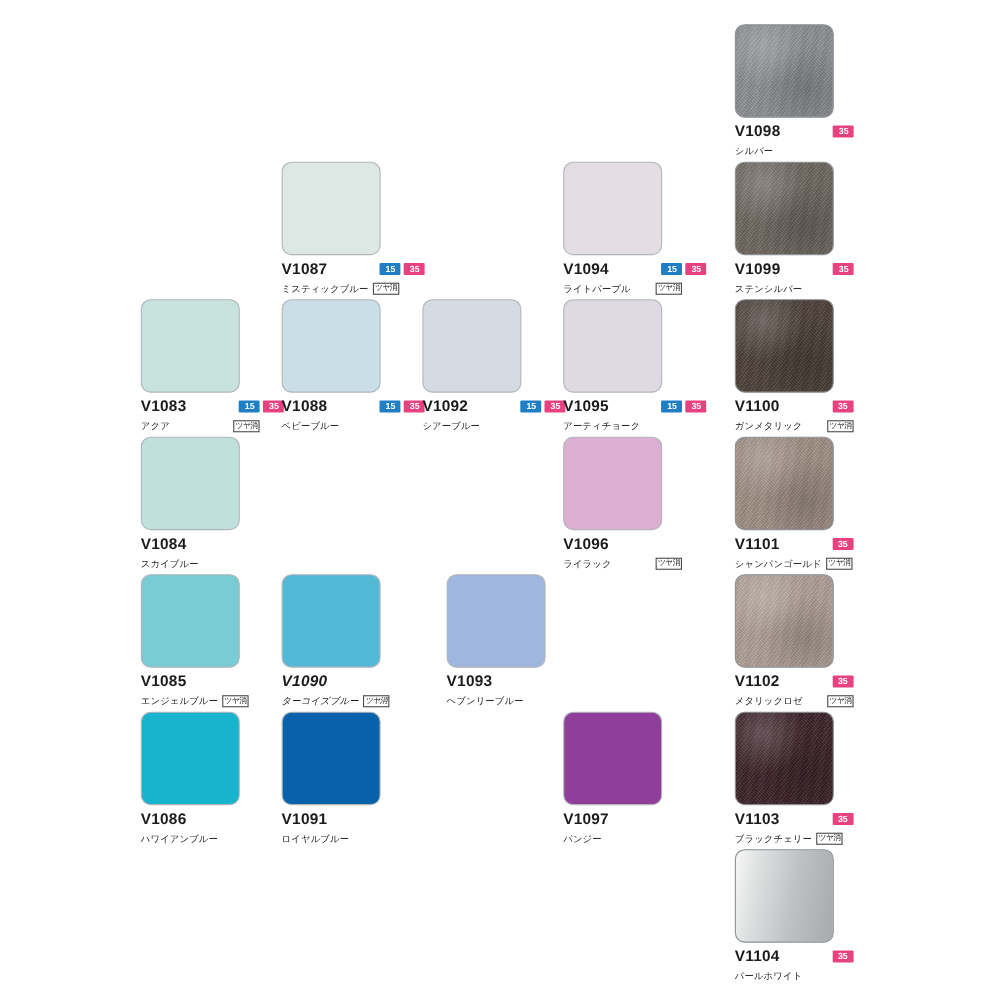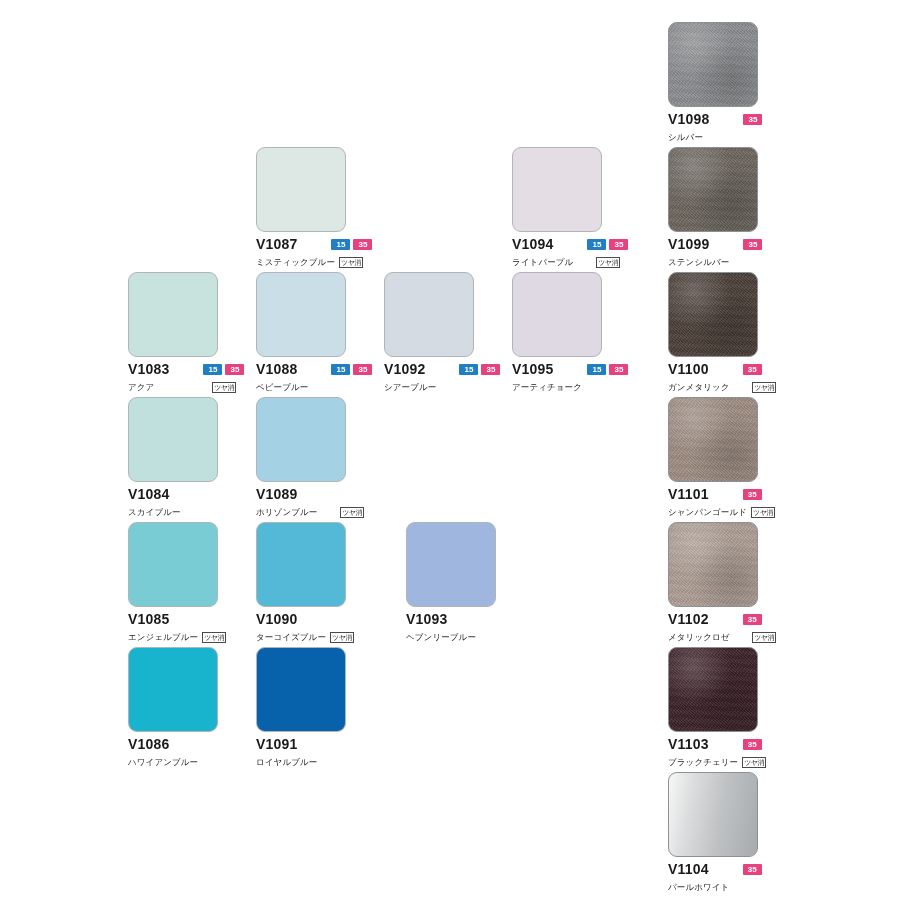--- a/index.html
+++ b/index.html
@@ -62,21 +62,21 @@
     font-weight: bold;
     color: #1a1a1a;
     letter-spacing: 0.2px;
     line-height: 14px;
     white-space: nowrap;
   }
   .badges {
     display: flex;
     align-items: center;
     gap: 3px;
-    margin-left: 6px;
+    margin-left: 20px;
   }
   .badge-num {
     display: inline-block;
     min-width: 17px;
     height: 11px;
     line-height: 11px;
     text-align: center;
     font-size: 8px;
     font-weight: bold;
     color: #ffffff;
@@ -192,33 +192,21 @@
           <span class="badges">
             <span class="badge-num badge-15" style="background: rgb(31, 126, 196);">15</span>
             <span class="badge-num badge-35" style="background: rgb(232, 65, 127);">35</span>
           </span>
         </div>
         <div class="name-row">
           <span class="name">ベビーブルー</span>
         </div>
       </div>
     </div>
-    <div class="swatch-cell" style="left: 256px; top: 397px;">
-      <div class="chip plain" style="background: rgb(164, 210, 228);"></div>
-      <div class="meta">
-        <div class="code-row">
-          <span class="code">V1089</span>
-        </div>
-        <div class="name-row">
-          <span class="name">ホリゾンブルー</span>
-          <span class="matte push-right">ツヤ消</span>
-        </div>
-      </div>
-    </div>
-    <div class="swatch-cell" style="left: 256px; top: 522px;">
+    <div class="swatch-cell" style="left: 256px; top: 522px; font-style: italic;">
       <div class="chip plain" style="background: rgb(84, 185, 214);"></div>
       <div class="meta">
         <div class="code-row">
           <span class="code">V1090</span>
         </div>
         <div class="name-row">
           <span class="name">ターコイズブルー</span>
           <span class="matte">ツヤ消</span>
         </div>
       </div>
@@ -281,20 +269,43 @@
       <div class="meta">
         <div class="code-row">
           <span class="code">V1095</span>
           <span class="badges">
             <span class="badge-num badge-15" style="background: rgb(31, 126, 196);">15</span>
             <span class="badge-num badge-35" style="background: rgb(232, 65, 127);">35</span>
           </span>
         </div>
         <div class="name-row">
           <span class="name">アーティチョーク</span>
+        </div>
+      </div>
+    </div>
+    <div class="swatch-cell" style="left: 512px; top: 397px;">
+      <div class="chip plain" style="background: rgb(220, 174, 209);"></div>
+      <div class="meta">
+        <div class="code-row">
+          <span class="code">V1096</span>
+        </div>
+        <div class="name-row">
+          <span class="name">ライラック</span>
+          <span class="matte push-right">ツヤ消</span>
+        </div>
+      </div>
+    </div>
+    <div class="swatch-cell" style="left: 512px; top: 647px;">
+      <div class="chip plain" style="background: rgb(143, 63, 153);"></div>
+      <div class="meta">
+        <div class="code-row">
+          <span class="code">V1097</span>
+        </div>
+        <div class="name-row">
+          <span class="name">パンジー</span>
         </div>
       </div>
     </div>
     <div class="swatch-cell" style="left: 668px; top: 22px;">
       <div class="chip metal" style="background: rgb(141, 143, 146);">
         <div class="chip-tex" style="background: radial-gradient(circle at 28% 22%, rgba(255, 255, 255, 0.2), rgba(255, 255, 255, 0) 42%), radial-gradient(circle at 72% 70%, rgba(0, 0, 0, 0.16), rgba(0, 0, 0, 0) 48%), repeating-linear-gradient(42deg, rgba(255, 255, 255, 0.07) 0px, rgba(255, 255, 255, 0.07) 1px, rgba(0, 0, 0, 0.06) 1px, rgba(0, 0, 0, 0.06) 2px), repeating-linear-gradient(128deg, rgba(255, 255, 255, 0.05) 0px, rgba(255, 255, 255, 0.05) 1px, rgba(0, 0, 0, 0.05) 1px, rgba(0, 0, 0, 0.05) 3px);"></div>
       </div>
       <div class="meta">
         <div class="code-row">
           <span class="code">V1098</span>

